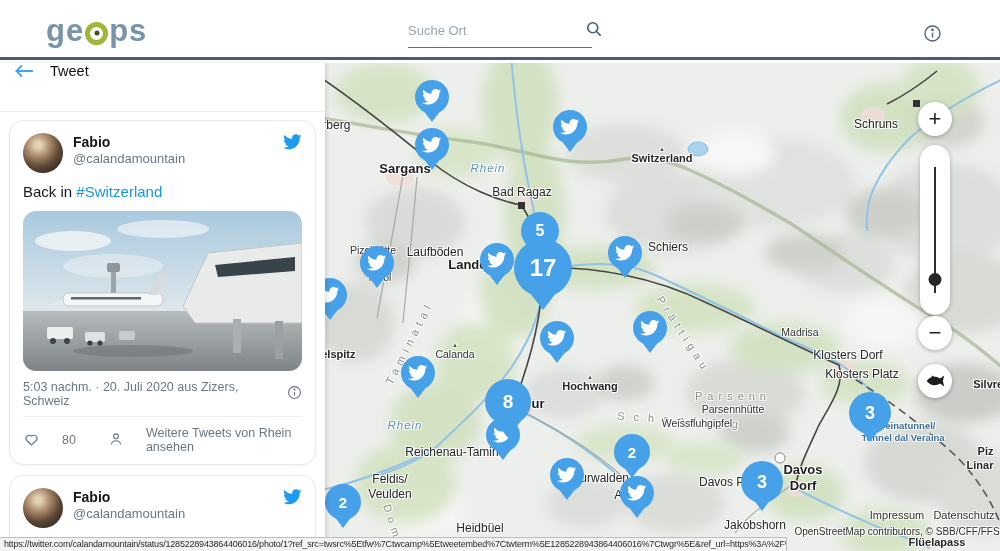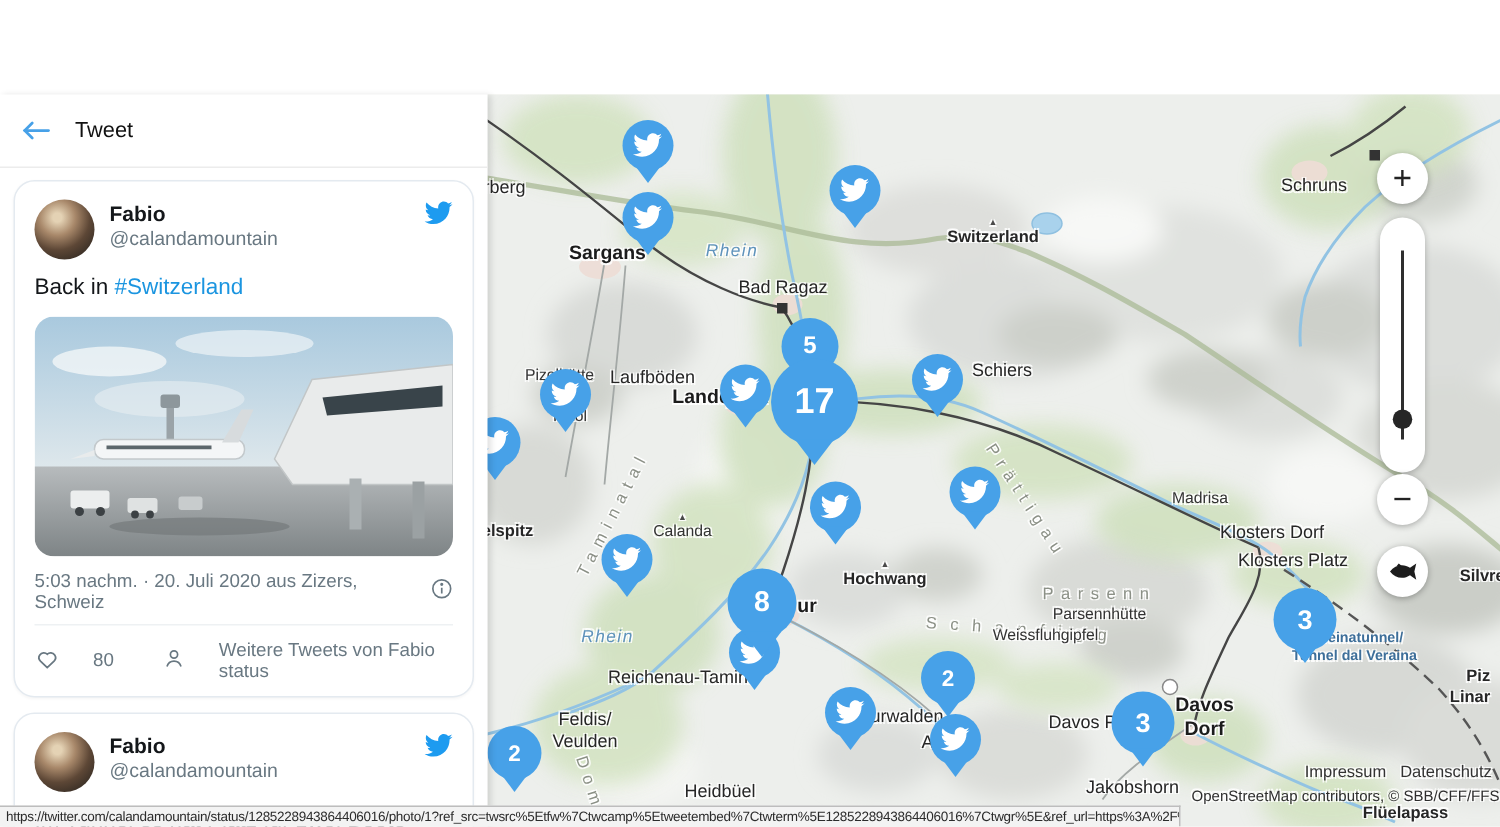--- a/index.html
+++ b/index.html
@@ -20,21 +20,21 @@
           border-bottom:1px solid #5c6d7c; display:flex; align-items:center; }
   #searchbox input { border:none; outline:none; flex:1; font-size:13px; color:#333;
           font-family:"Liberation Sans",sans-serif; background:transparent; }
   #searchbox input::placeholder { color:#9aa5ad; }
   .iconbtn { background:none; border:none; cursor:pointer; padding:0; display:flex; align-items:center; }
   #info-btn { position:absolute; right:58px; top:24px; }
 
   
   #sidebar { position:absolute; left:0; top:63px; width:325px; bottom:0; background:#fff;
           z-index:20; box-shadow:2px 0 4px rgba(0,0,0,.12); overflow:hidden; }
-  #sidebar-header { height:49px; display:flex; align-items:center; padding-left:14px;
+  #sidebar-header { height:49px; display:flex; align-items:flex-start; padding-left:14px;
           border-bottom:1px solid #ececec; }
   #back-btn { margin-right:16px; }
   #sidebar-title { font-size:14.5px; color:#111; }
   .tweet-card { margin:8px 9px 10px 9px; border:1px solid #e4eaf0; border-radius:14px;
           padding:12px 13px 10px 13px; background:#fff; box-shadow:0 1px 2px rgba(0,0,0,.04); }
   .tweet-head { display:flex; align-items:flex-start; position:relative; margin-bottom:10px; }
   .avatar { width:40px; height:40px; border-radius:50%; margin-right:10px; flex:none;
           background: radial-gradient(circle at 38% 30%, #e4d2b4 8%, #a8886a 32%, #5d4736 58%, #2c2620 90%); }
   .tw-name { font-size:14px; font-weight:bold; color:#14171a; line-height:1.3; }
   .tw-handle { font-size:13px; color:#697882; }
@@ -97,20 +97,45 @@
   #statusbar { position:absolute; left:0; bottom:0; width:787px; height:14px; background:#f3f3f3;
           border-top:1px solid #bdbdbd; border-right:1px solid #bdbdbd; z-index:60;
           font-size:9px; color:#2b2b2b; line-height:13px; padding:0 4px; overflow:hidden;
           white-space:nowrap; letter-spacing:-0.2px; }
 </style>
 </head>
 <body>
 
 <div id="app">
 
+  <div id="header">
+    <div id="logo">
+      <span>ge</span>
+      <span class="o-ring">
+          <i></i>
+        </span>
+      <span>ps</span>
+    </div>
+    <div id="searchbox">
+      <input type="text" placeholder="Suche Ort" style="">
+      <span>
+        <svg width="20" height="20" viewBox="0 0 24 24" fill="none" stroke="#46616f" stroke-width="2">
+          <circle cx="10.5" cy="10.5" r="6"></circle>
+            <line x1="15" y1="15" x2="20" y2="20"></line>
+        </svg>
+      </span>
+    </div>
+    <button class="iconbtn" id="info-btn">
+      <svg width="19" height="19" viewBox="0 0 24 24" fill="none" stroke="#4e6878" stroke-width="1.8">
+        <circle cx="12" cy="12" r="9.5"></circle>
+          <line x1="12" y1="11" x2="12" y2="17"></line>
+        <circle cx="12" cy="7.3" r="0.8" fill="#4e6878"></circle>
+      </svg>
+    </button>
+  </div>
 
   <div id="sidebar">
     <div id="sidebar-header">
       <button class="iconbtn" id="back-btn">
         <svg width="20" height="16" viewBox="0 0 24 18" fill="none" stroke="#47a1e8" stroke-width="2.2" stroke-linecap="round">
           <line x1="3" y1="9" x2="22" y2="9"></line>
             <polyline points="9,3 3,9 9,15"></polyline>
         </svg>
       </button>
       <span id="sidebar-title">Tweet</span>
@@ -186,21 +211,21 @@
             <path d="M12 19.5 5.6 13.4C4 11.8 3.8 9.4 5 7.7 6.7 5.3 10.1 5 12 7l0 0 0 0c1.9-2 5.3-1.7 7 .7 1.2 1.7 1 4.1-.6 5.7L12 19.5z"></path>
           </svg>
         </span>
         <span class="likes-num">80</span>
         <span>
           <svg width="16" height="16" viewBox="0 0 24 24" fill="none" stroke="#697882" stroke-width="1.7">
             <circle cx="12" cy="8" r="3.6"></circle>
               <path d="M5 20c.9-3.4 3.6-5.4 7-5.4s6.1 2 7 5.4"></path>
           </svg>
         </span>
-        <span>Weitere Tweets von Fabio status</span>
+        <span>Weitere Tweets von Rhein ansehen</span>
       </div>
     </div>
 
     <div class="tweet-card">
       <div class="tweet-head">
         <div class="avatar"></div>
         <div>
           <div class="tw-name">Fabio</div>
           <div class="tw-handle">@calandamountain</div>
         </div>

